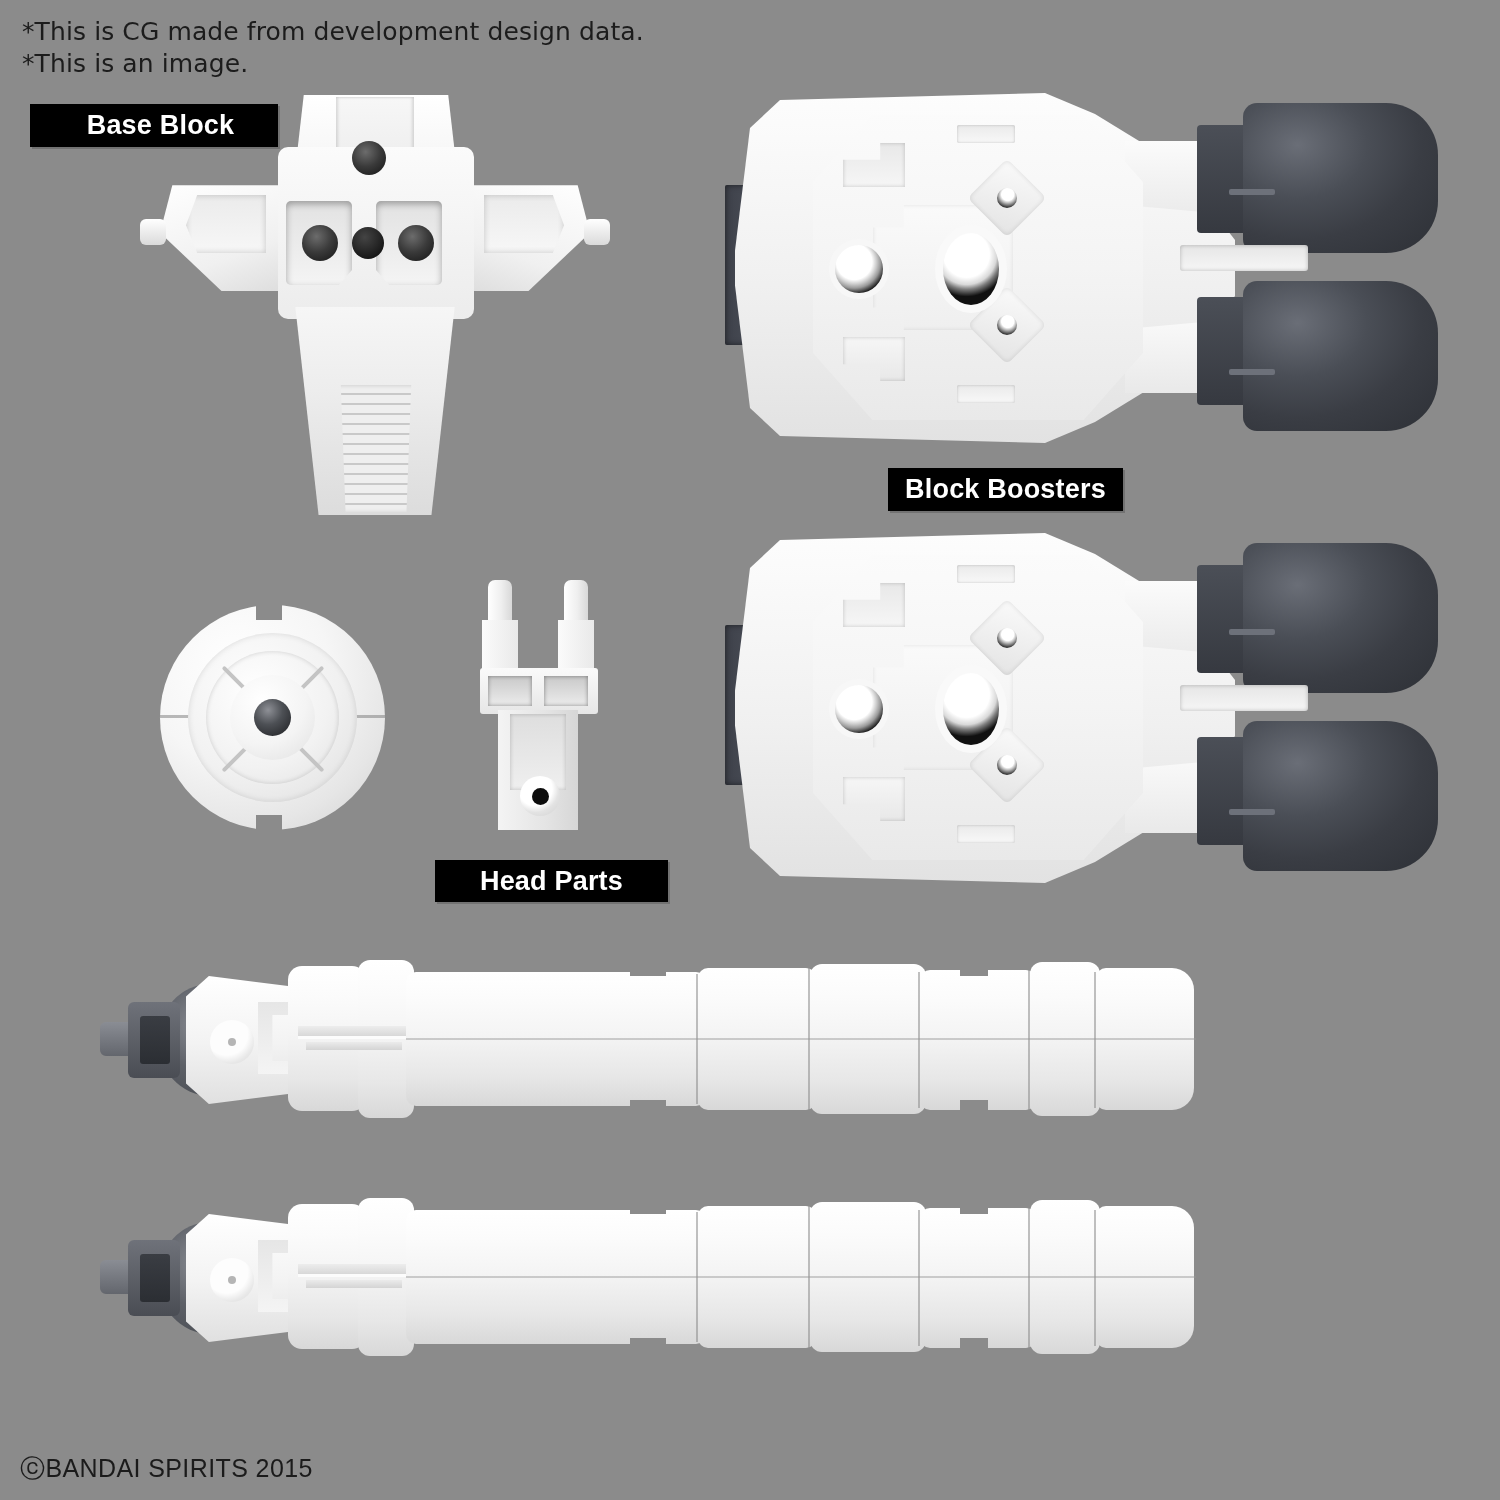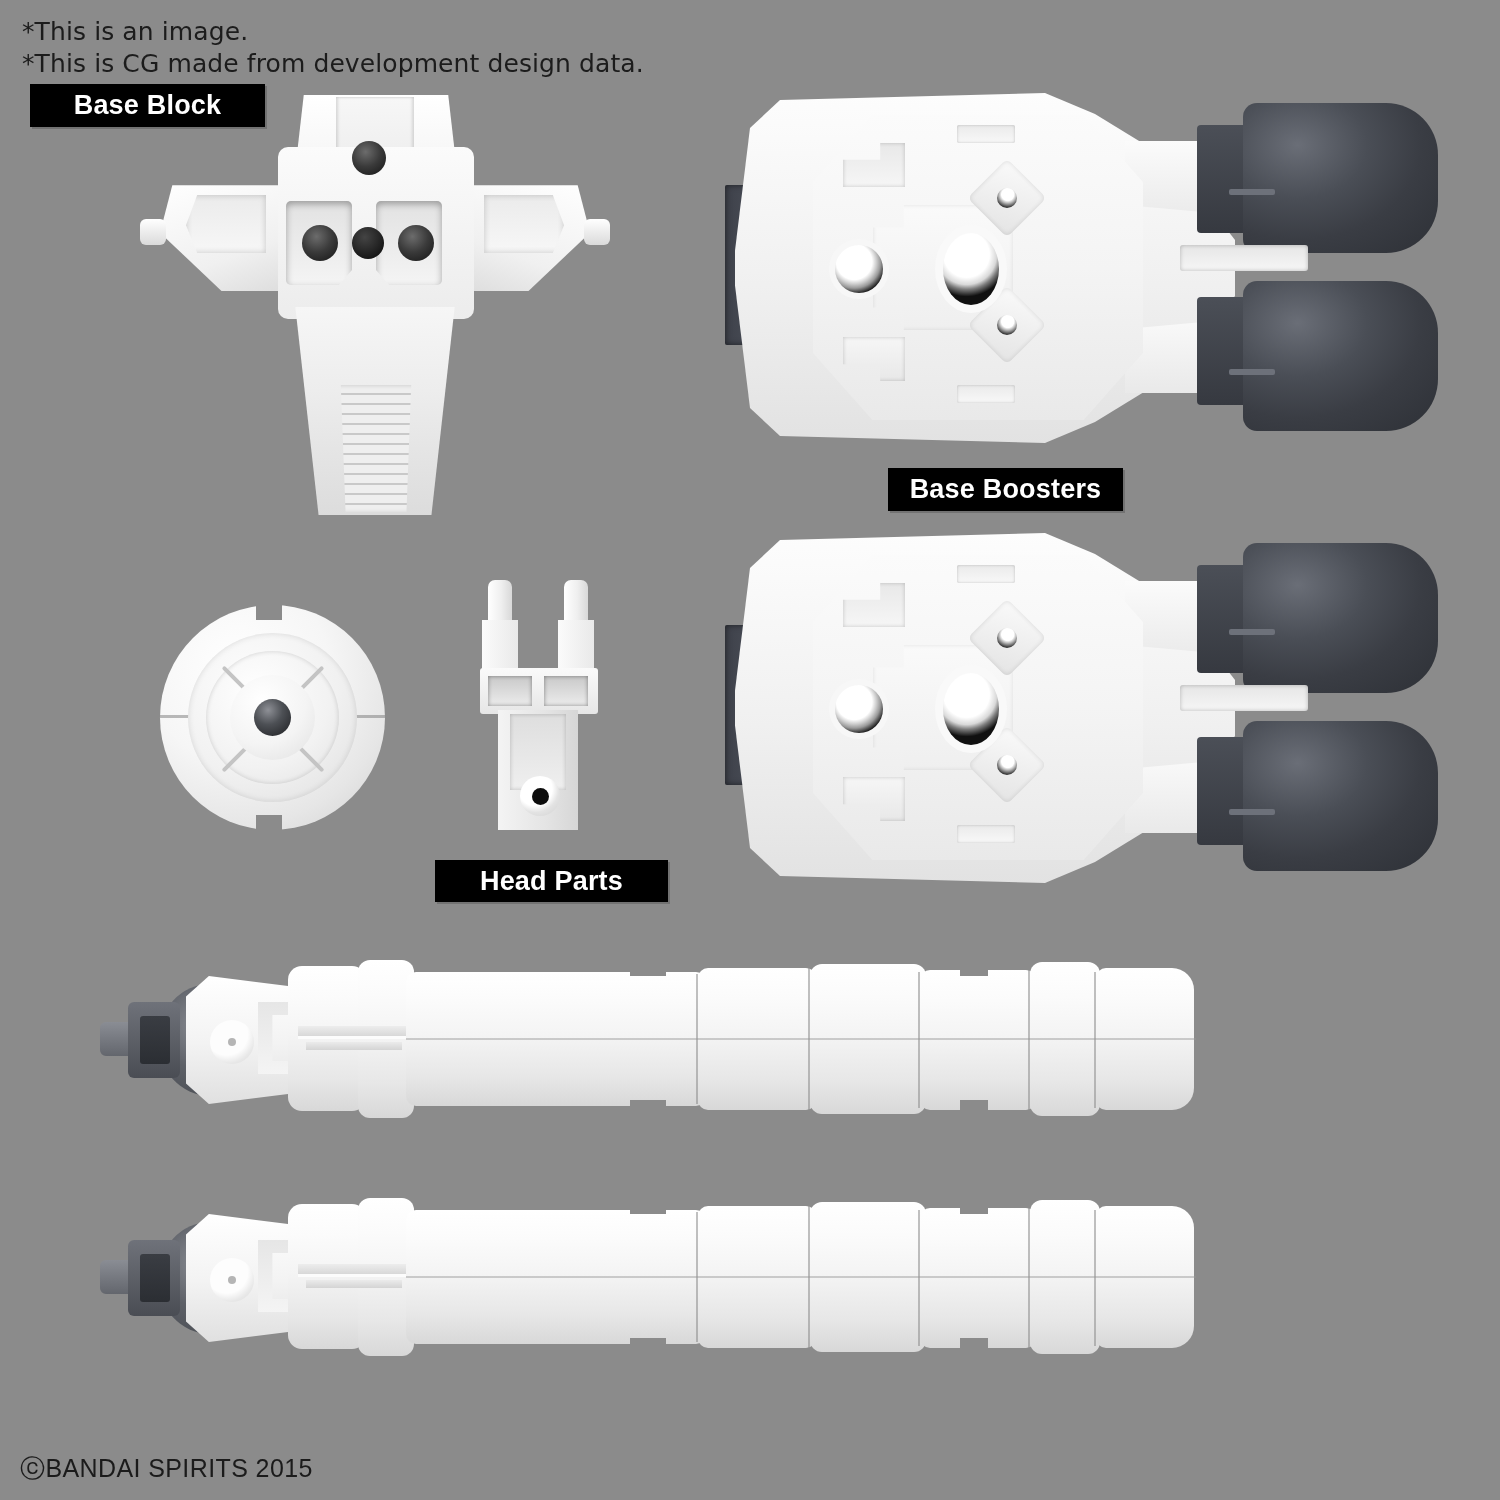--- a/index.html
+++ b/index.html
@@ -372,22 +372,22 @@
     position:absolute;left:206px;top:92px;width:96px;height:8px;
     background:linear-gradient(180deg,#ebebeb,#d4d4d4);
   }
 </style>
 </head>
 <body>
 
 <div id="stage">
 
   <div class="notes">
+    <div>*This is CG made from development design data.</div>
     <div>*This is an image.</div>
-    <div>*This is CG made from development design data.</div>
   </div>
 
   <div class="part" id="base-block">
     <div class="bb-fin-l"></div>
     <div class="bb-fin-r"></div>
     <div class="bb-fin-inner l"></div>
     <div class="bb-fin-inner r"></div>
     <div class="bb-peg l"></div>
     <div class="bb-peg r"></div>
     <div class="bb-top"></div>
@@ -395,21 +395,21 @@
     <div class="bb-core"></div>
     <div class="bb-socket sl"></div>
     <div class="bb-socket sr"></div>
     <div class="bb-hole h-top"></div>
     <div class="bb-hole h-l"></div>
     <div class="bb-hole h-c"></div>
     <div class="bb-hole h-r"></div>
     <div class="bb-neck"></div>
     <div class="bb-vent"></div>
   </div>
-  <div class="chip" id="chip-base-block" style="left:30px;top:84px;width:235px;height:43px;font-size:27px;">
+  <div class="chip" id="chip-base-block" style="left:30px;top:104px;width:235px;height:43px;font-size:27px;padding-left:13px;">
     <span>Base Block</span>
   </div>
 
   <div class="booster" id="booster-1">
     <div class="bs-darkslot"></div>
     <div class="bs-body"></div>
     <div class="bs-arm a-top"></div>
     <div class="bs-arm a-bot"></div>
     <div class="bs-nozzle-mount m-top"></div>
     <div class="bs-nozzle-mount m-bot"></div>
@@ -448,21 +448,21 @@
     <div class="bs-tab t-top"></div>
     <div class="bs-tab t-bot"></div>
     <div class="bs-ctr-pad"></div>
     <div class="bs-screw s-top"></div>
     <div class="bs-screw s-bot"></div>
     <div class="bs-hole-s"></div>
     <div class="bs-hole-l"></div>
   </div>
 
   <div class="chip" id="chip-large-boosters" style="left:888px;top:468px;width:235px;height:43px;font-size:27px;">
-    <span>Base Boosters</span>
+    <span>Block Boosters</span>
   </div>
 
   <div class="part" id="head-block">
     <div class="hb-disc"></div>
     <div class="hb-seam"></div>
     <div class="hb-notch n-t"></div>
     <div class="hb-notch n-b"></div>
     <div class="hb-ring1"></div>
     <div class="hb-ring2"></div>
     <div class="hb-spoke sp1"></div>

